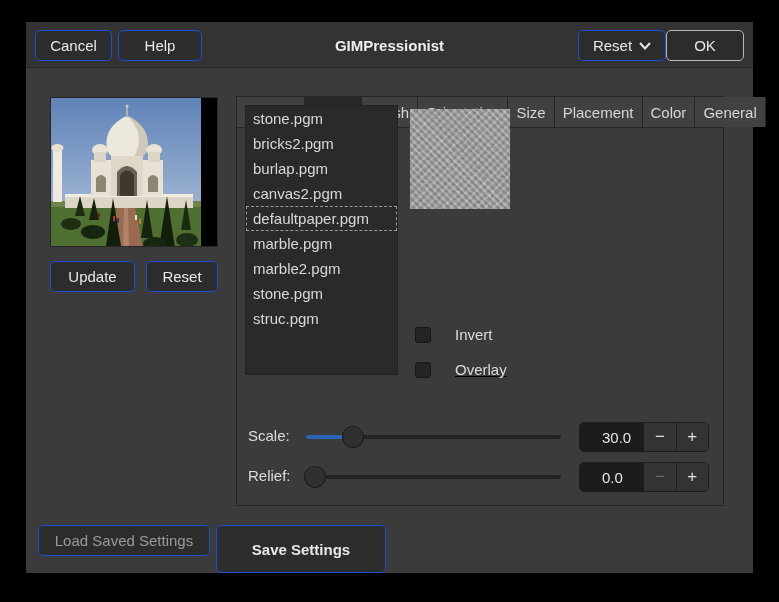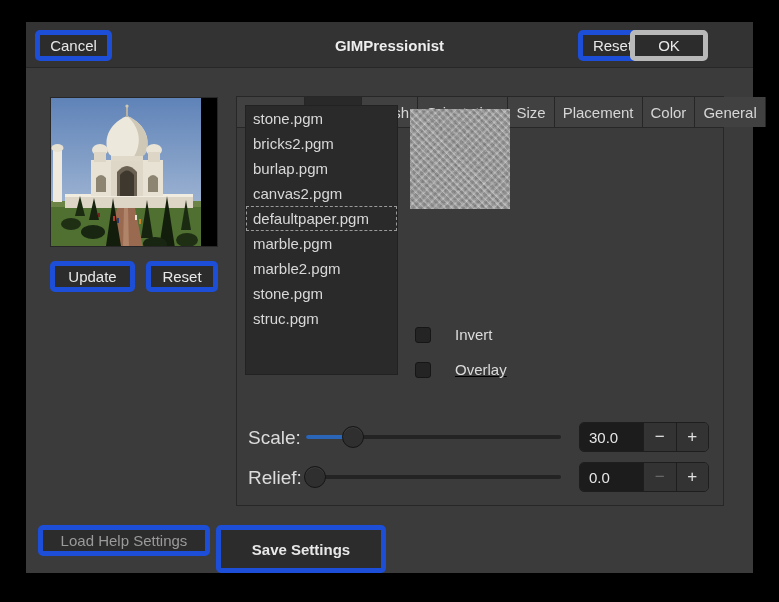--- a/index.html
+++ b/index.html
@@ -2,27 +2,27 @@
 <html><head>
 <meta charset="utf-8">
 <style>
   html,body{margin:0;padding:0;background:#000;width:779px;height:602px;overflow:hidden;
     font-family:"Liberation Sans","DejaVu Sans",sans-serif;-webkit-font-smoothing:antialiased;}
   *{box-sizing:border-box;}
   .dialog{position:absolute;left:26px;top:22px;width:727px;height:551px;background:#3b3b3b;}
   
   .titlebar{position:absolute;left:0;top:0;width:100%;height:46px;background:#333333;
     border-bottom:1px solid #272727;}
-  .btn{background:#2c2c2c;border:5px solid #1d4ed8;border-radius:5px;color:#e8e8e8;
+  .btn{background:#2c2c2c;border:1px solid #1d4ed8;border-radius:5px;color:#e8e8e8;
     font-size:15px;display:flex;align-items:center;justify-content:center;cursor:default;}
   .tb-btn{position:absolute;top:8px;height:31px;}
   #btn-cancel{left:9px;width:77px;}
   #btn-help{left:92px;width:84px;}
   #btn-reset-menu{left:552px;width:88px;gap:7px;}
-  #btn-ok{left:604px;width:78px;border-color:#b8b8b8;}
+  #btn-ok{left:640px;width:78px;border-color:#b8b8b8;}
   .dlg-title{position:absolute;left:0;top:0;width:100%;height:46px;display:flex;
     align-items:center;justify-content:center;color:#eeeeee;font-size:15px;font-weight:bold;
     pointer-events:none;}
   .chev{width:12px;height:8px;display:inline-block;}
   
   .preview-frame{position:absolute;left:24px;top:75px;width:168px;height:150px;background:#000;
     border:1px solid #272727;overflow:hidden;}
   .preview-frame svg{position:absolute;left:0;top:0;}
   #btn-update{position:absolute;left:24px;top:239px;width:85px;height:31px;}
   #btn-preview-reset{position:absolute;left:120px;top:239px;width:72px;height:31px;}
@@ -48,46 +48,49 @@
   .texture-thumb svg{position:absolute;left:0;top:0;opacity:.45;}
   .checkrow{position:absolute;left:178px;display:flex;align-items:center;gap:24px;}
   #row-invert{top:229px;}
   #row-overlay{top:264px;text-decoration:underline;}
   .checkbox{width:16px;height:16px;background:#242424;border:1px solid #161616;border-radius:3px;}
   .checklabel{font-size:15px;color:#dcdcdc;}
   
   .sliderrow{position:absolute;left:0;width:488px;height:30px;}
   #row-scale{top:325px;}
   #row-relief{top:365px;}
-  .slbl{position:absolute;left:11px;top:5px;font-size:19px;color:#dcdcdc;text-align:right;}
+  .slbl{position:absolute;left:11px;top:5px;font-size:15px;color:#dcdcdc;text-align:right;}
   .track{position:absolute;left:69px;top:13px;width:255px;height:4px;background:#232323;
     border-radius:2px;}
   .fill{position:absolute;left:0;top:0;height:4px;background:#2a65b8;border-radius:2px;}
   .thumb{position:absolute;top:-9px;width:22px;height:22px;border-radius:50%;
     background:#2f2f2f;border:1px solid #151515;box-shadow:inset 0 1px 0 rgba(255,255,255,.07);}
   .spin{position:absolute;left:342px;top:0;width:130px;height:30px;display:flex;
     border:1px solid #1e1e1e;border-radius:5px;overflow:hidden;}
   .spin .entry{width:64px;background:#1c1c1c;color:#e6e6e6;font-size:15px;
-    display:flex;align-items:center;padding-left:9px;}
+    display:flex;align-items:center;padding-left:22px;}
   .spin .sbtn{width:33px;background:#333333;color:#e0e0e0;font-size:17px;display:flex;
     align-items:center;justify-content:center;border-left:1px solid #1e1e1e;cursor:default;}
   .spin .sbtn.disabled{color:#6a6a6a;}
   
   #btn-load{position:absolute;left:12px;top:503px;width:172px;height:31px;color:#9a9a9a;}
   #btn-save{position:absolute;left:190px;top:503px;width:170px;height:48px;font-weight:bold;}
 </style>
 </head>
 <body>
 
 <div class="dialog">
 
   <div class="titlebar">
     <div class="dlg-title">GIMPressionist</div>
     <div class="btn tb-btn" id="btn-cancel">
       <span>Cancel</span>
+    </div>
+    <div class="btn tb-btn" id="btn-help">
+      <span>Help</span>
     </div>
     <div class="btn tb-btn" id="btn-reset-menu">
       <span>Reset</span>
       <svg class="chev" viewBox="0 0 12 8">
         <polyline points="1,1 6,6.5 11,1" fill="none" stroke="#e8e8e8" stroke-width="2"></polyline>
       </svg>
     </div>
     <div class="btn tb-btn" id="btn-ok">
       <span>OK</span>
     </div>
@@ -242,19 +245,19 @@
       </div>
       <div class="spin">
         <div class="entry">0.0</div>
         <div class="sbtn disabled">−</div>
         <div class="sbtn">+</div>
       </div>
     </div>
   </div>
 
   <div class="btn" id="btn-load">
-    <span>Load Help Settings</span>
+    <span>Load Saved Settings</span>
   </div>
   <div class="btn" id="btn-save">
     <span>Save Settings</span>
   </div>
 
 </div>
 
 </body></html>

